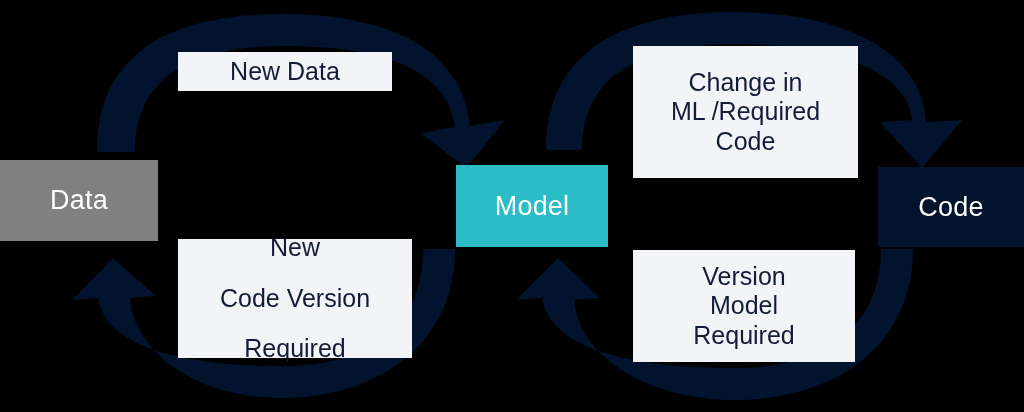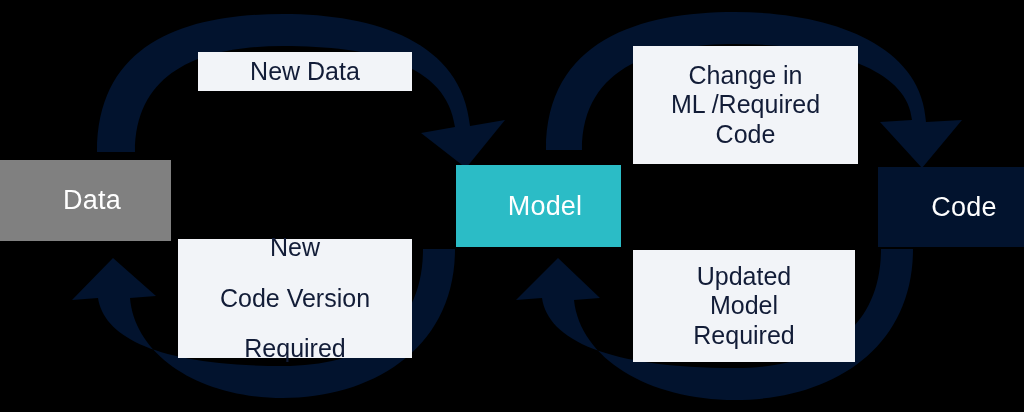--- a/index.html
+++ b/index.html
@@ -24,21 +24,20 @@
   }
   .node {
     position: absolute;
     display: flex;
     align-items: center;
     justify-content: center;
     color: #ffffff;
     font-size: 27px;
     letter-spacing: 0.2px;
     z-index: 3;
-    padding-left: 13px;
   }
   #node-data {
     left: 0px; top: 160px; width: 158px; height: 81px;
     background: #808080;
   }
   #node-model {
     left: 456px; top: 165px; width: 152px; height: 82px;
     background: #2BBCC6;
   }
   #node-code {
@@ -53,27 +52,27 @@
     flex-direction: column;
     align-items: center;
     justify-content: center;
     text-align: center;
     font-size: 25px;
     line-height: 1.18;
     z-index: 4;
   }
   .label-box .ln { display: block; white-space: pre; }
   #label-new-data {
-    left: 178px; top: 52px; width: 214px; height: 39px; margin-left: 20px;
+    left: 178px; top: 52px; width: 214px; height: 39px;
   }
   #label-new-model-version {
     left: 178px; top: 239px; width: 234px; height: 119px; gap: 21px;
   }
   #label-change-code {
-    left: 633px; top: 46px; width: 225px; height: 118px;
+    left: 633px; top: 46px; width: 225px; height: 132px;
   }
   #label-updated-model {
     left: 633px; top: 250px; width: 222px; height: 112px;
   }
 </style>
 </head>
 <body>
 
 <div id="canvas">
 
@@ -154,18 +153,18 @@
     <span class="ln">Required</span>
   </div>
 
   <div class="label-box" id="label-change-code">
     <span class="ln">Change in</span>
     <span class="ln">ML /Required</span>
     <span class="ln">Code</span>
   </div>
 
   <div class="label-box" id="label-updated-model">
-    <span class="ln">Updated</span>
+    <span class="ln">Version</span>
     <span class="ln">Model</span>
     <span class="ln">Required</span>
   </div>
 
 </div>
 
 </body></html>

